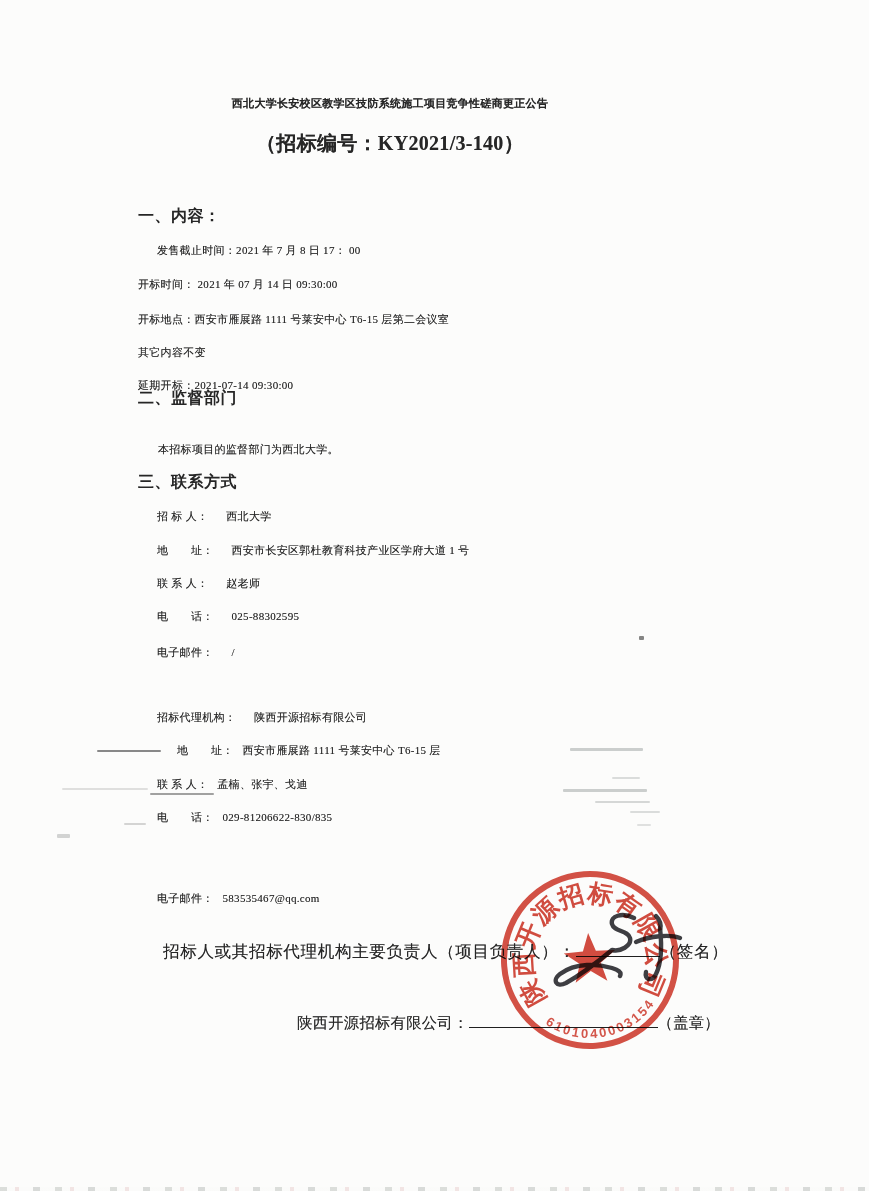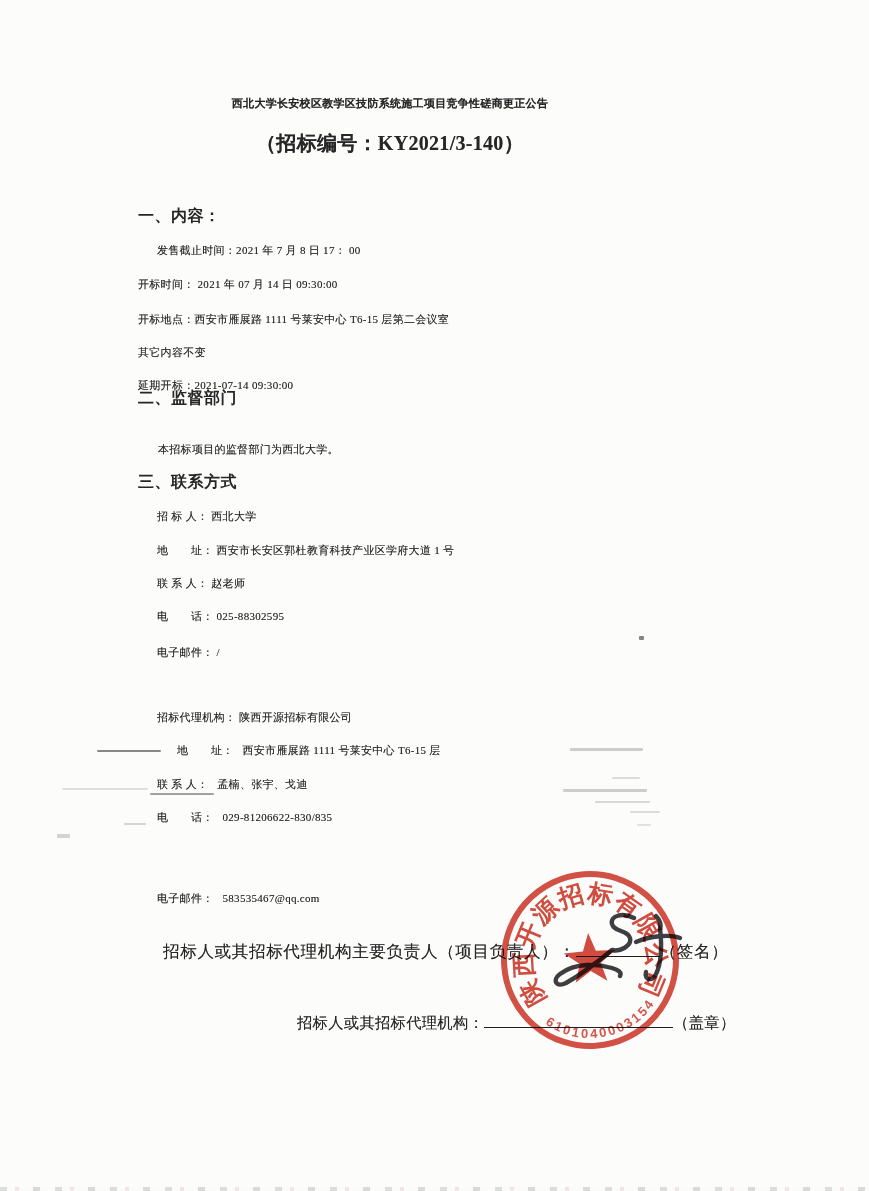--- a/index.html
+++ b/index.html
@@ -7,21 +7,21 @@
     width:869px;height:1191px;position:relative;overflow:hidden;
     background:#fcfcfb;
     font-family:"Liberation Serif","DejaVu Serif",serif;
     color:#262626;
   }
   .abs{position:absolute;white-space:nowrap;}
   .txt{font-size:11px;letter-spacing:.3px;text-shadow:0 0 .4px rgba(50,50,50,.5);}
   .title{width:780px;left:0;text-align:center;font-weight:600;}
   .h{font-family:"Liberation Sans","DejaVu Sans",sans-serif;font-weight:700;font-size:16px;letter-spacing:.5px;}
   .lbl{letter-spacing:.3px;}
-  .val{margin-left:3px;}
+  .val{margin-left:18px;}
   .val2{margin-left:9px;}
   .sigline{display:inline-block;border-bottom:1.6px solid #1f1f1f;height:1px;vertical-align:baseline;}
   .suffix{margin-left:0;}
   .artifact{position:absolute;border-radius:1px;}
   .seal-wrap{position:absolute;left:490px;top:860px;width:200px;height:200px;transform:rotate(-4deg);mix-blend-mode:multiply;}
   .sig-wrap{position:absolute;left:548px;top:912px;width:140px;height:80px;mix-blend-mode:multiply;}
   .edge-strip{
     position:absolute;left:0;bottom:0;width:869px;height:4px;opacity:.55;
     background:repeating-linear-gradient(90deg,
       rgba(120,130,120,.45) 0 7px, rgba(235,238,235,.15) 7px 15px,
@@ -76,21 +76,21 @@
   <span class="lbl">电　　话：</span><span class="val val2">029-81206622-830/835</span>
 </div>
 <div class="abs txt" style="top:891px;left:157px;">
   <span class="lbl">电子邮件：</span><span class="val val2">583535467@qq.com</span>
 </div>
 
 <div class="abs txt" style="top:941px;left:163px;font-size:16.6px;letter-spacing:.6px;">
   <span>招标人或其招标代理机构主要负责人（项目负责人）：</span><span class="sigline" style="width:84px;"></span><span class="suffix">（签名）</span>
 </div>
 <div class="abs txt" style="top:1013px;left:297px;font-size:15.3px;">
-  <span>招标人或其招标代理机构：</span><span class="sigline" style="width:189px;"></span><span class="suffix">（盖章）</span>
+  <span>陕西开源招标有限公司：</span><span class="sigline" style="width:189px;"></span><span class="suffix">（盖章）</span>
 </div>
 
 <div class="seal-wrap">
   <svg width="200" height="200" viewBox="0 0 200 200">
     <defs>
       <path id="ringArc" d="M 55.6 137.3 A 58 58 0 1 1 144.4 137.3" fill="none"></path>
       <path id="numArc" d="M 26.7 126.7 A 78 78 0 0 0 173.3 126.7" fill="none"></path>
     </defs>
     <circle cx="100" cy="100" r="86" fill="none" stroke-width="6" opacity=".88" stroke="#cf3a2c"></circle>
     <text font-size="25" font-weight="700" letter-spacing="1" opacity=".9" font-family="Liberation Serif, DejaVu Serif, serif" fill="#cf3a2c">

